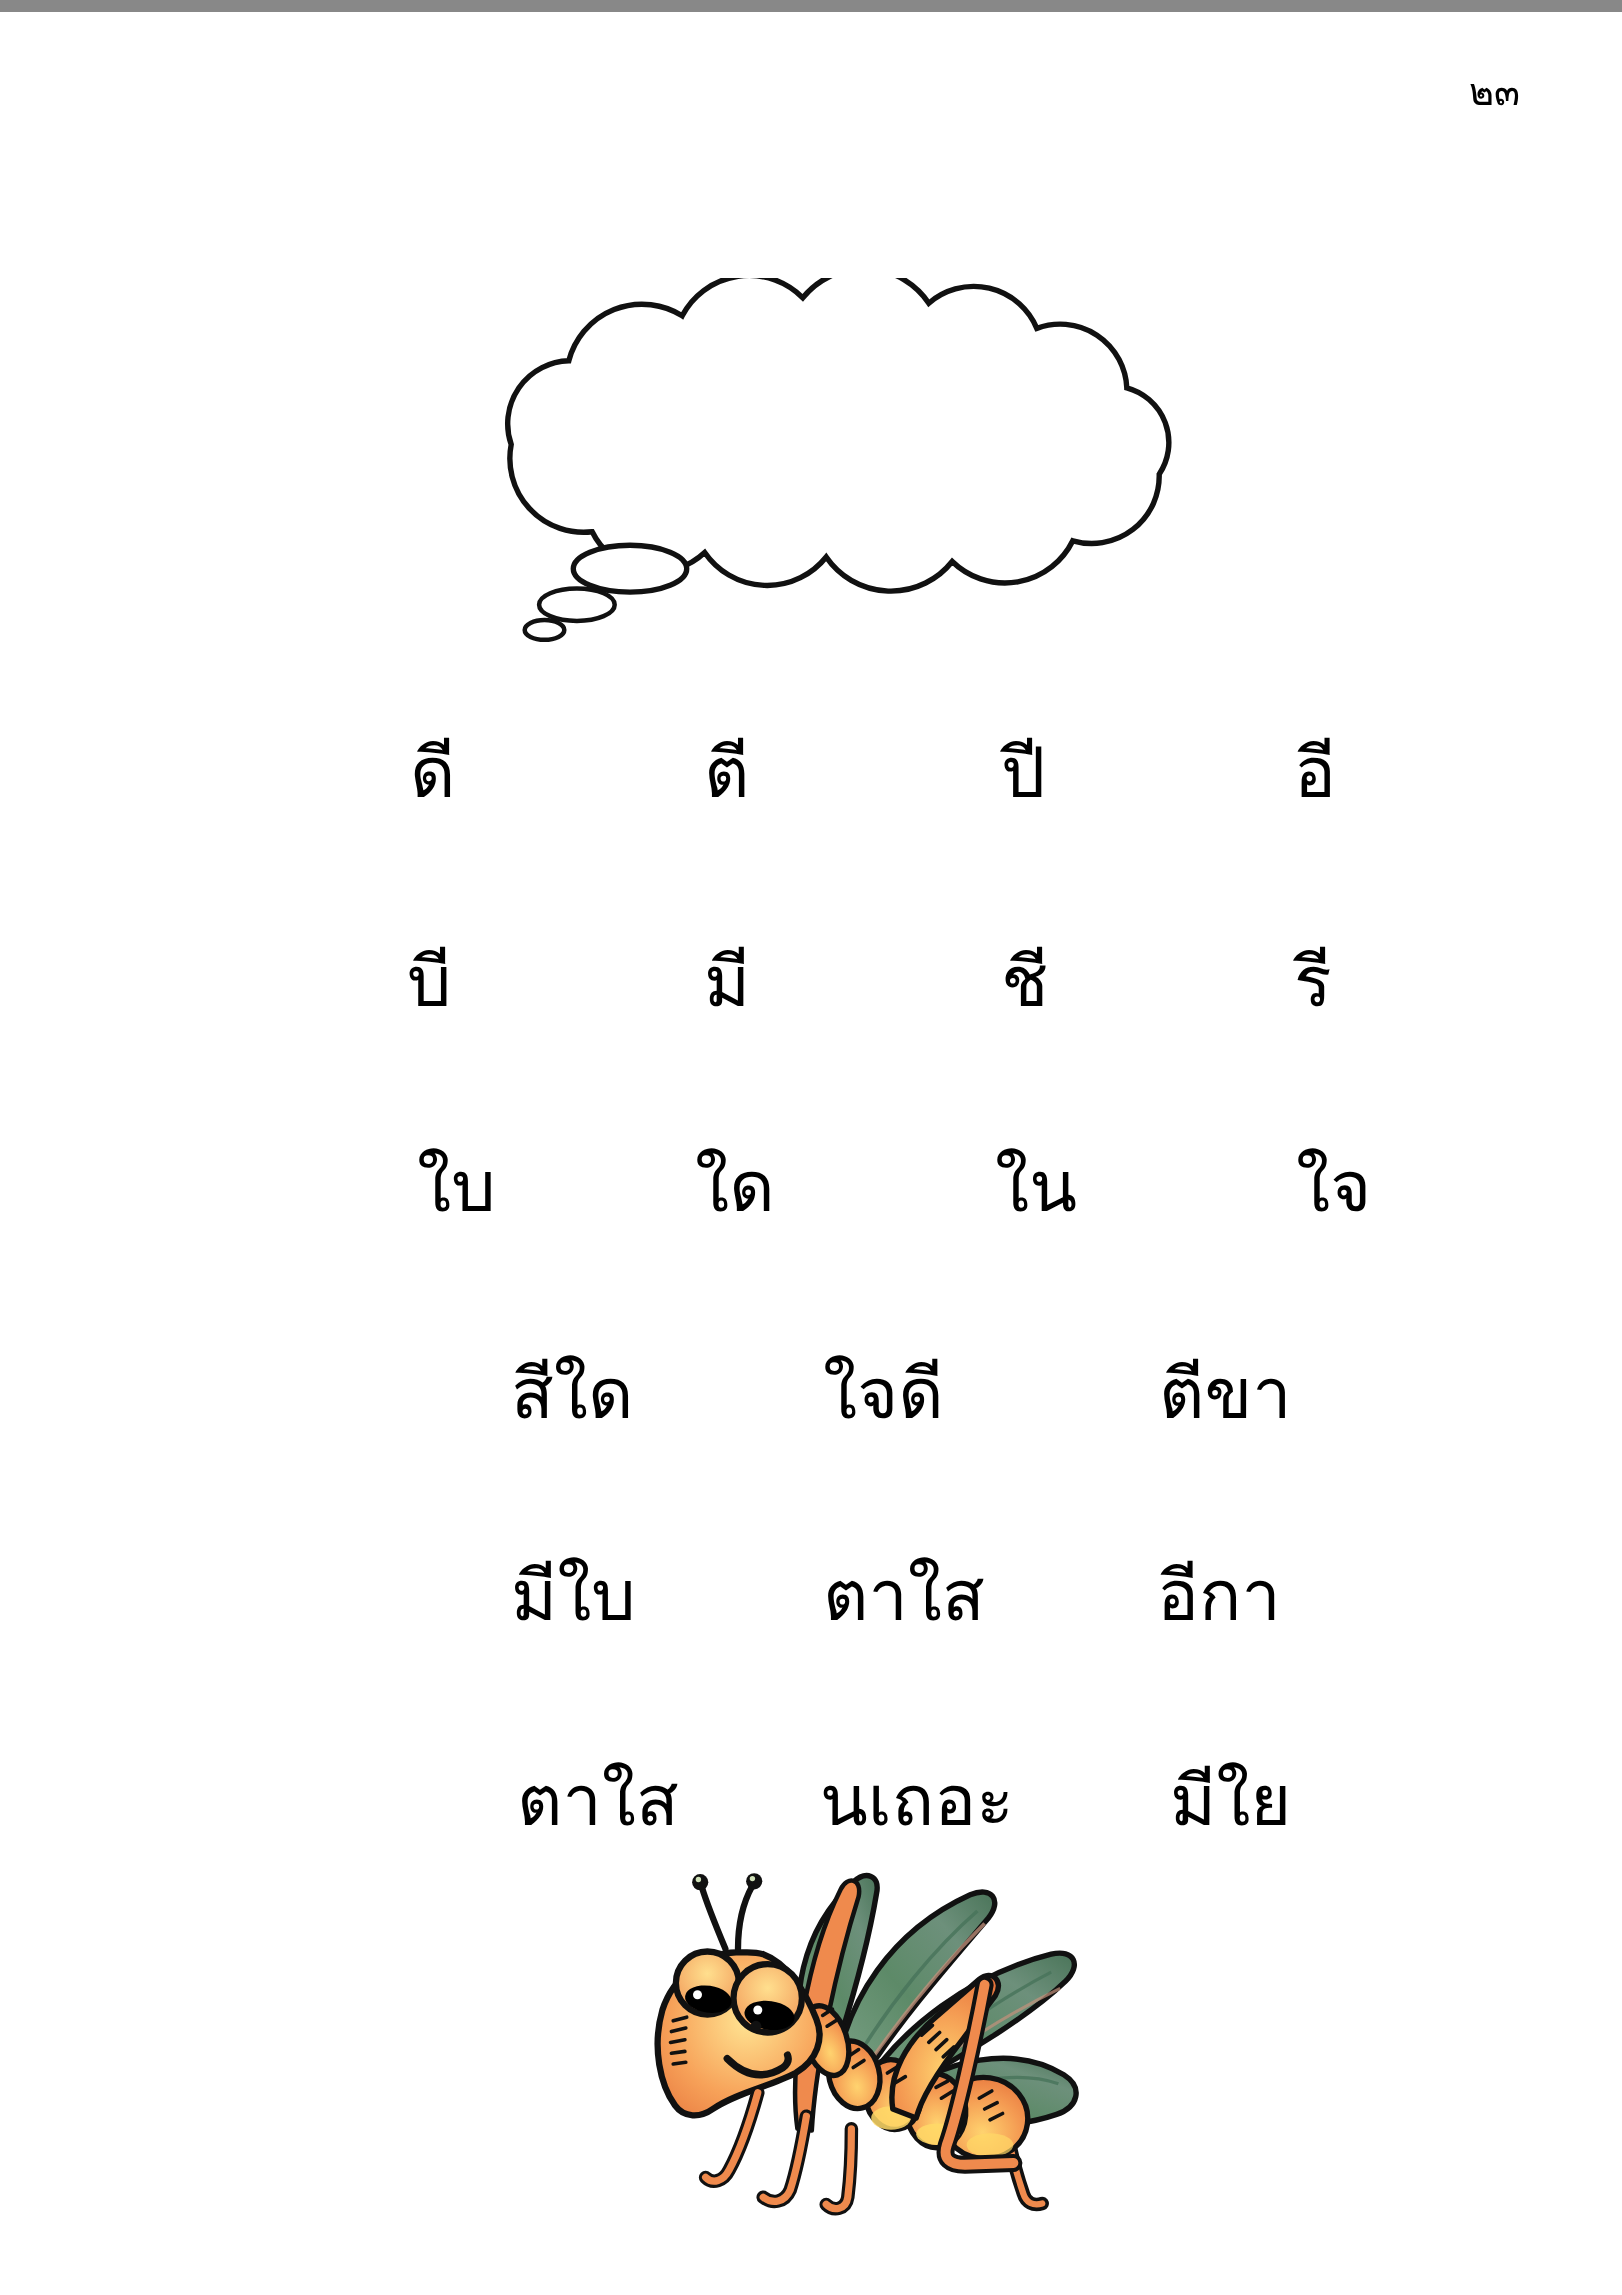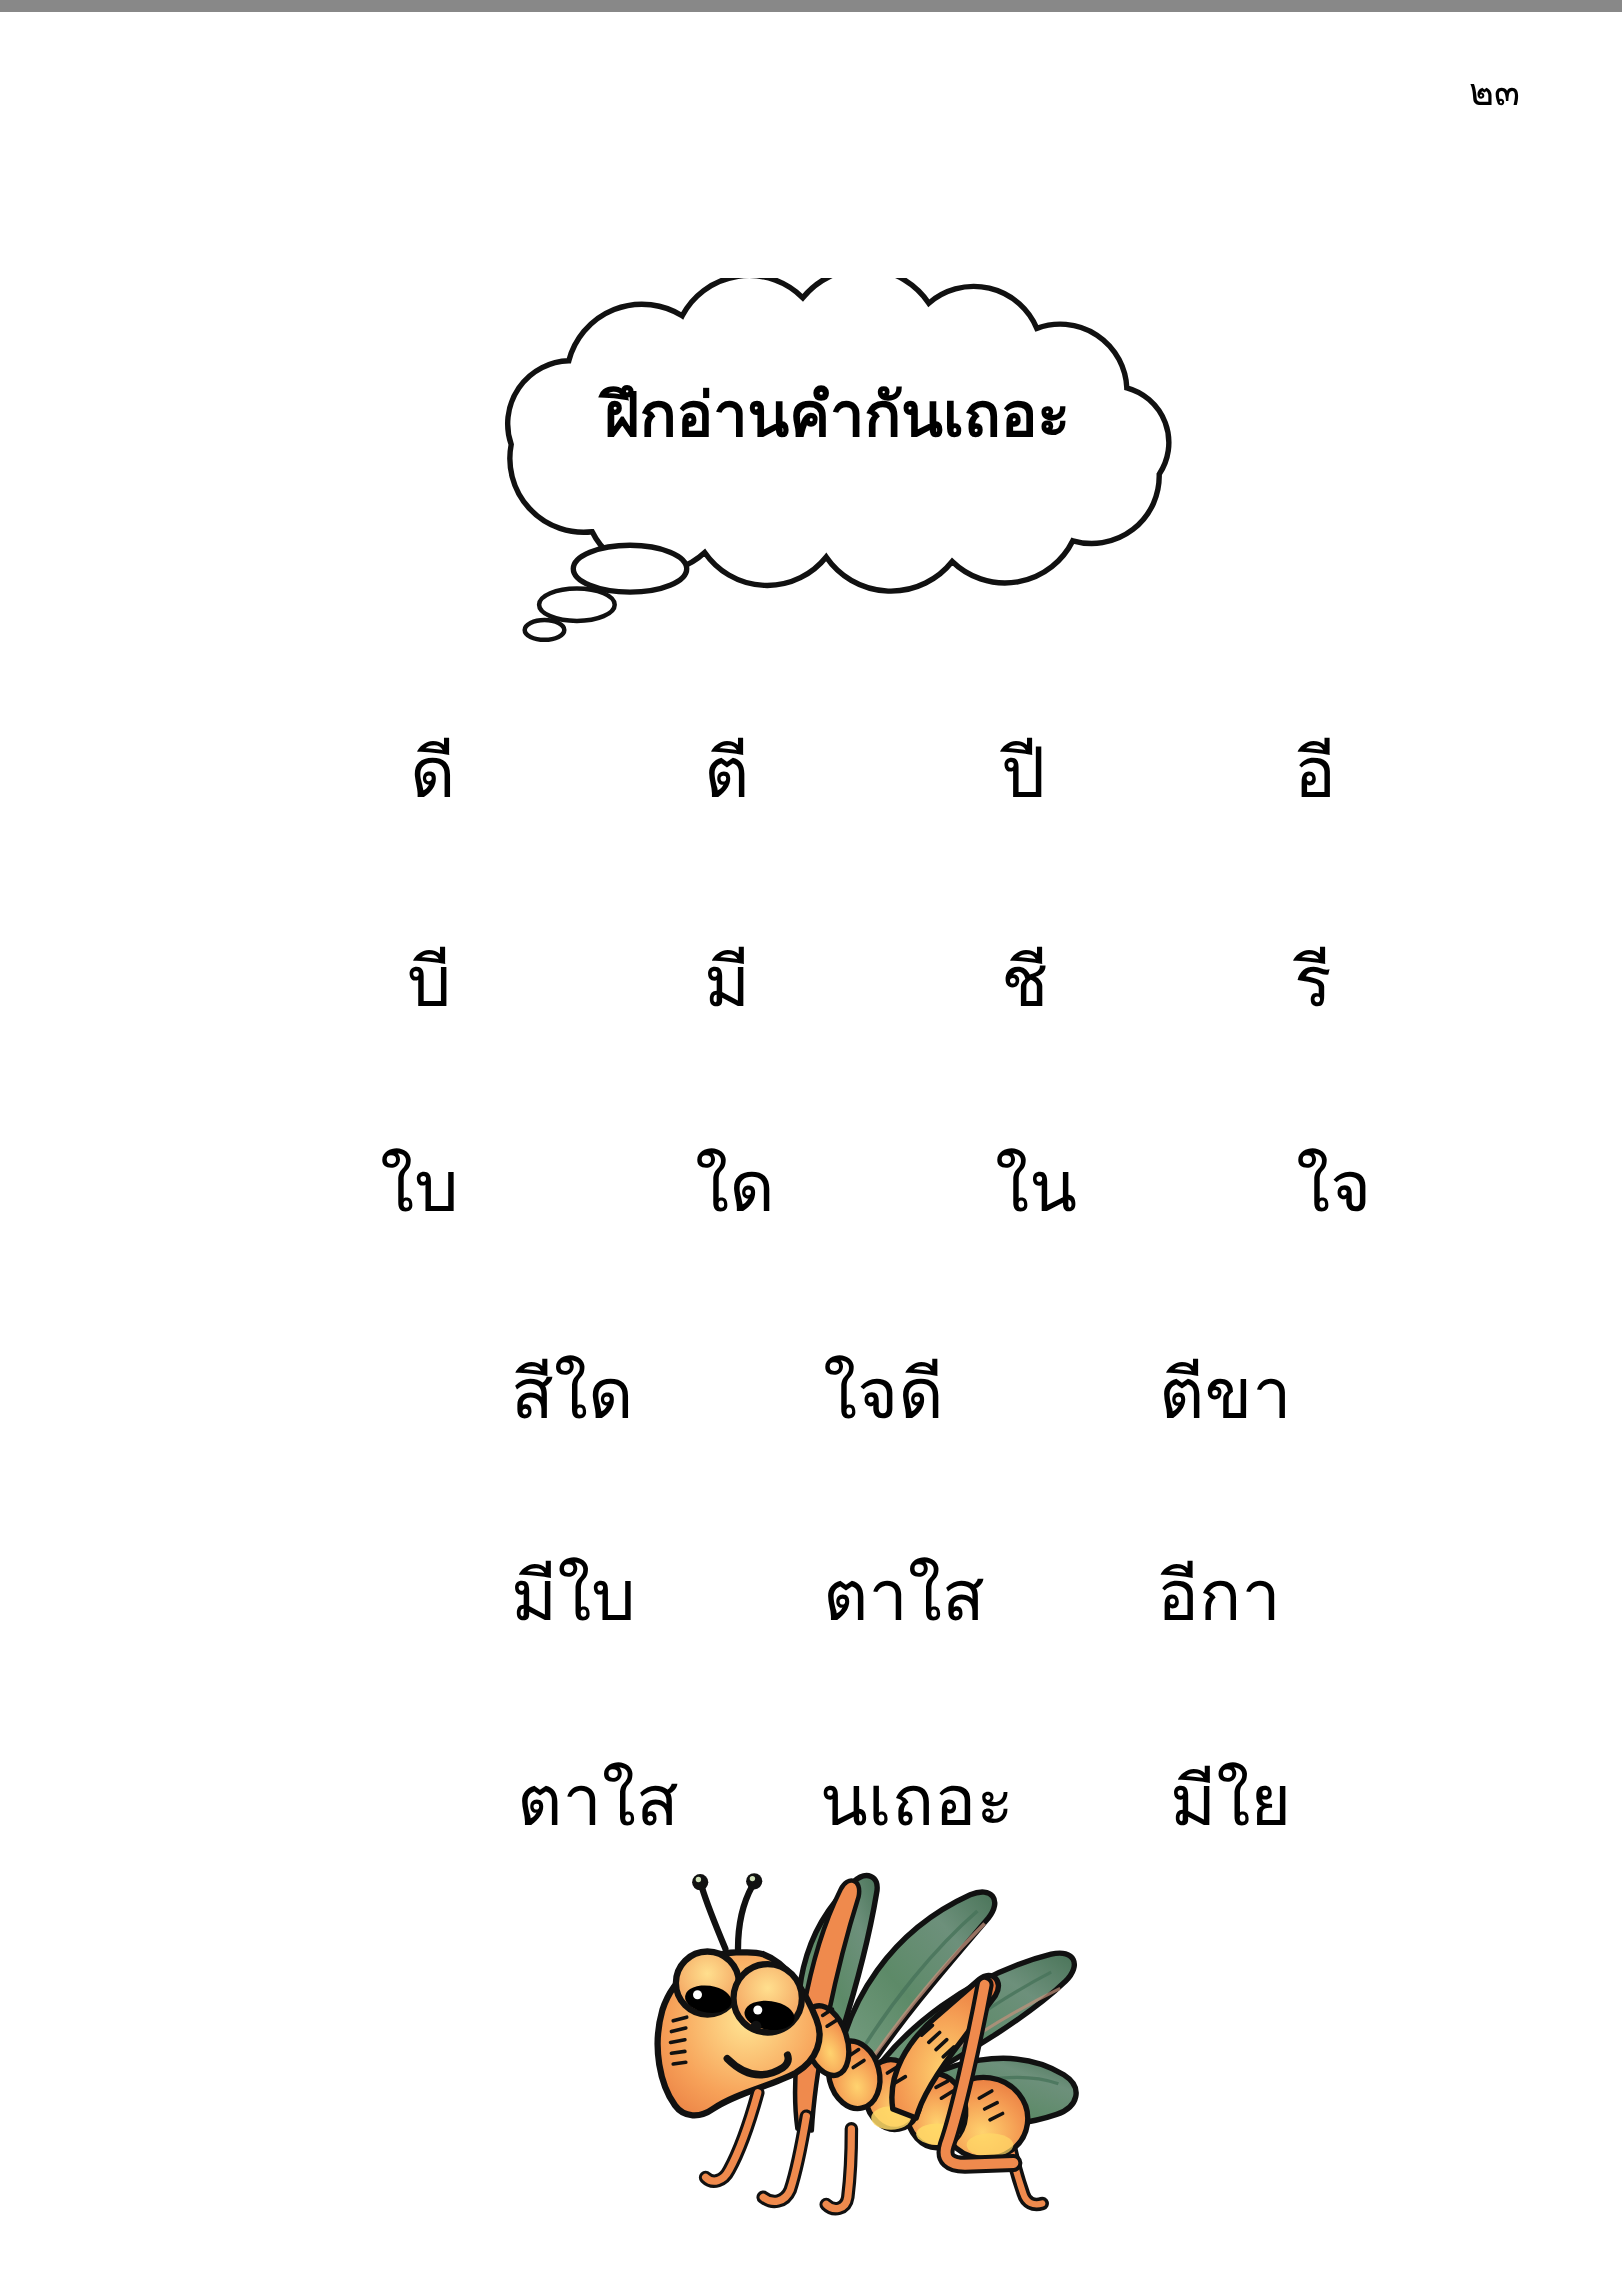--- a/index.html
+++ b/index.html
@@ -49,34 +49,33 @@
            A75,75 0 0 1 652,292
            A84,84 0 0 1 518,315
            A87,87 0 0 1 378,310
            A84,84 0 0 1 243,305
            A79,79 0 0 1 118,282
            A82,82 0 0 1 28,185 Z" fill="#ffffff" stroke="var(--outline,#111)" stroke-width="6"></path>
       <ellipse cx="160" cy="323" rx="63" ry="26" fill="#fff" stroke="var(--outline,#111)" stroke-width="6"></ellipse>
       <ellipse cx="101" cy="363" rx="42" ry="18" fill="#fff" stroke="var(--outline,#111)" stroke-width="5"></ellipse>
       <ellipse cx="65" cy="391" rx="22" ry="11" fill="#fff" stroke="var(--outline,#111)" stroke-width="5"></ellipse>
     </svg>
-    <div class="bubble-title">ฝึกอ่านคำกันเถอะ</div>
   </div>
 
   <span class="word" style="left:410px;top:727px">ดี</span>
   <span class="word" style="left:704px;top:727px">ตี</span>
   <span class="word" style="left:1001px;top:727px">ปี</span>
   <span class="word" style="left:1294px;top:727px">อี</span>
 
   <span class="word" style="left:407px;top:936px">บี</span>
   <span class="word" style="left:704px;top:936px">มี</span>
   <span class="word" style="left:1001px;top:936px">ชี</span>
   <span class="word" style="left:1294px;top:936px">รี</span>
 
-  <span class="word" style="left:380px;top:1141px">ใบ</span>
+  <span class="word" style="left:417px;top:1141px">ใบ</span>
   <span class="word" style="left:695px;top:1141px">ใด</span>
   <span class="word" style="left:995px;top:1141px">ใน</span>
   <span class="word" style="left:1296px;top:1141px">ใจ</span>
 
   <span class="word" style="left:511px;top:1348px">สีใด</span>
   <span class="word" style="left:823px;top:1348px">ใจดี</span>
   <span class="word" style="left:1159px;top:1348px">ตีขา</span>
 
   <span class="word" style="left:511px;top:1550px">มีใบ</span>
   <span class="word" style="left:823px;top:1550px">ตาใส</span>

